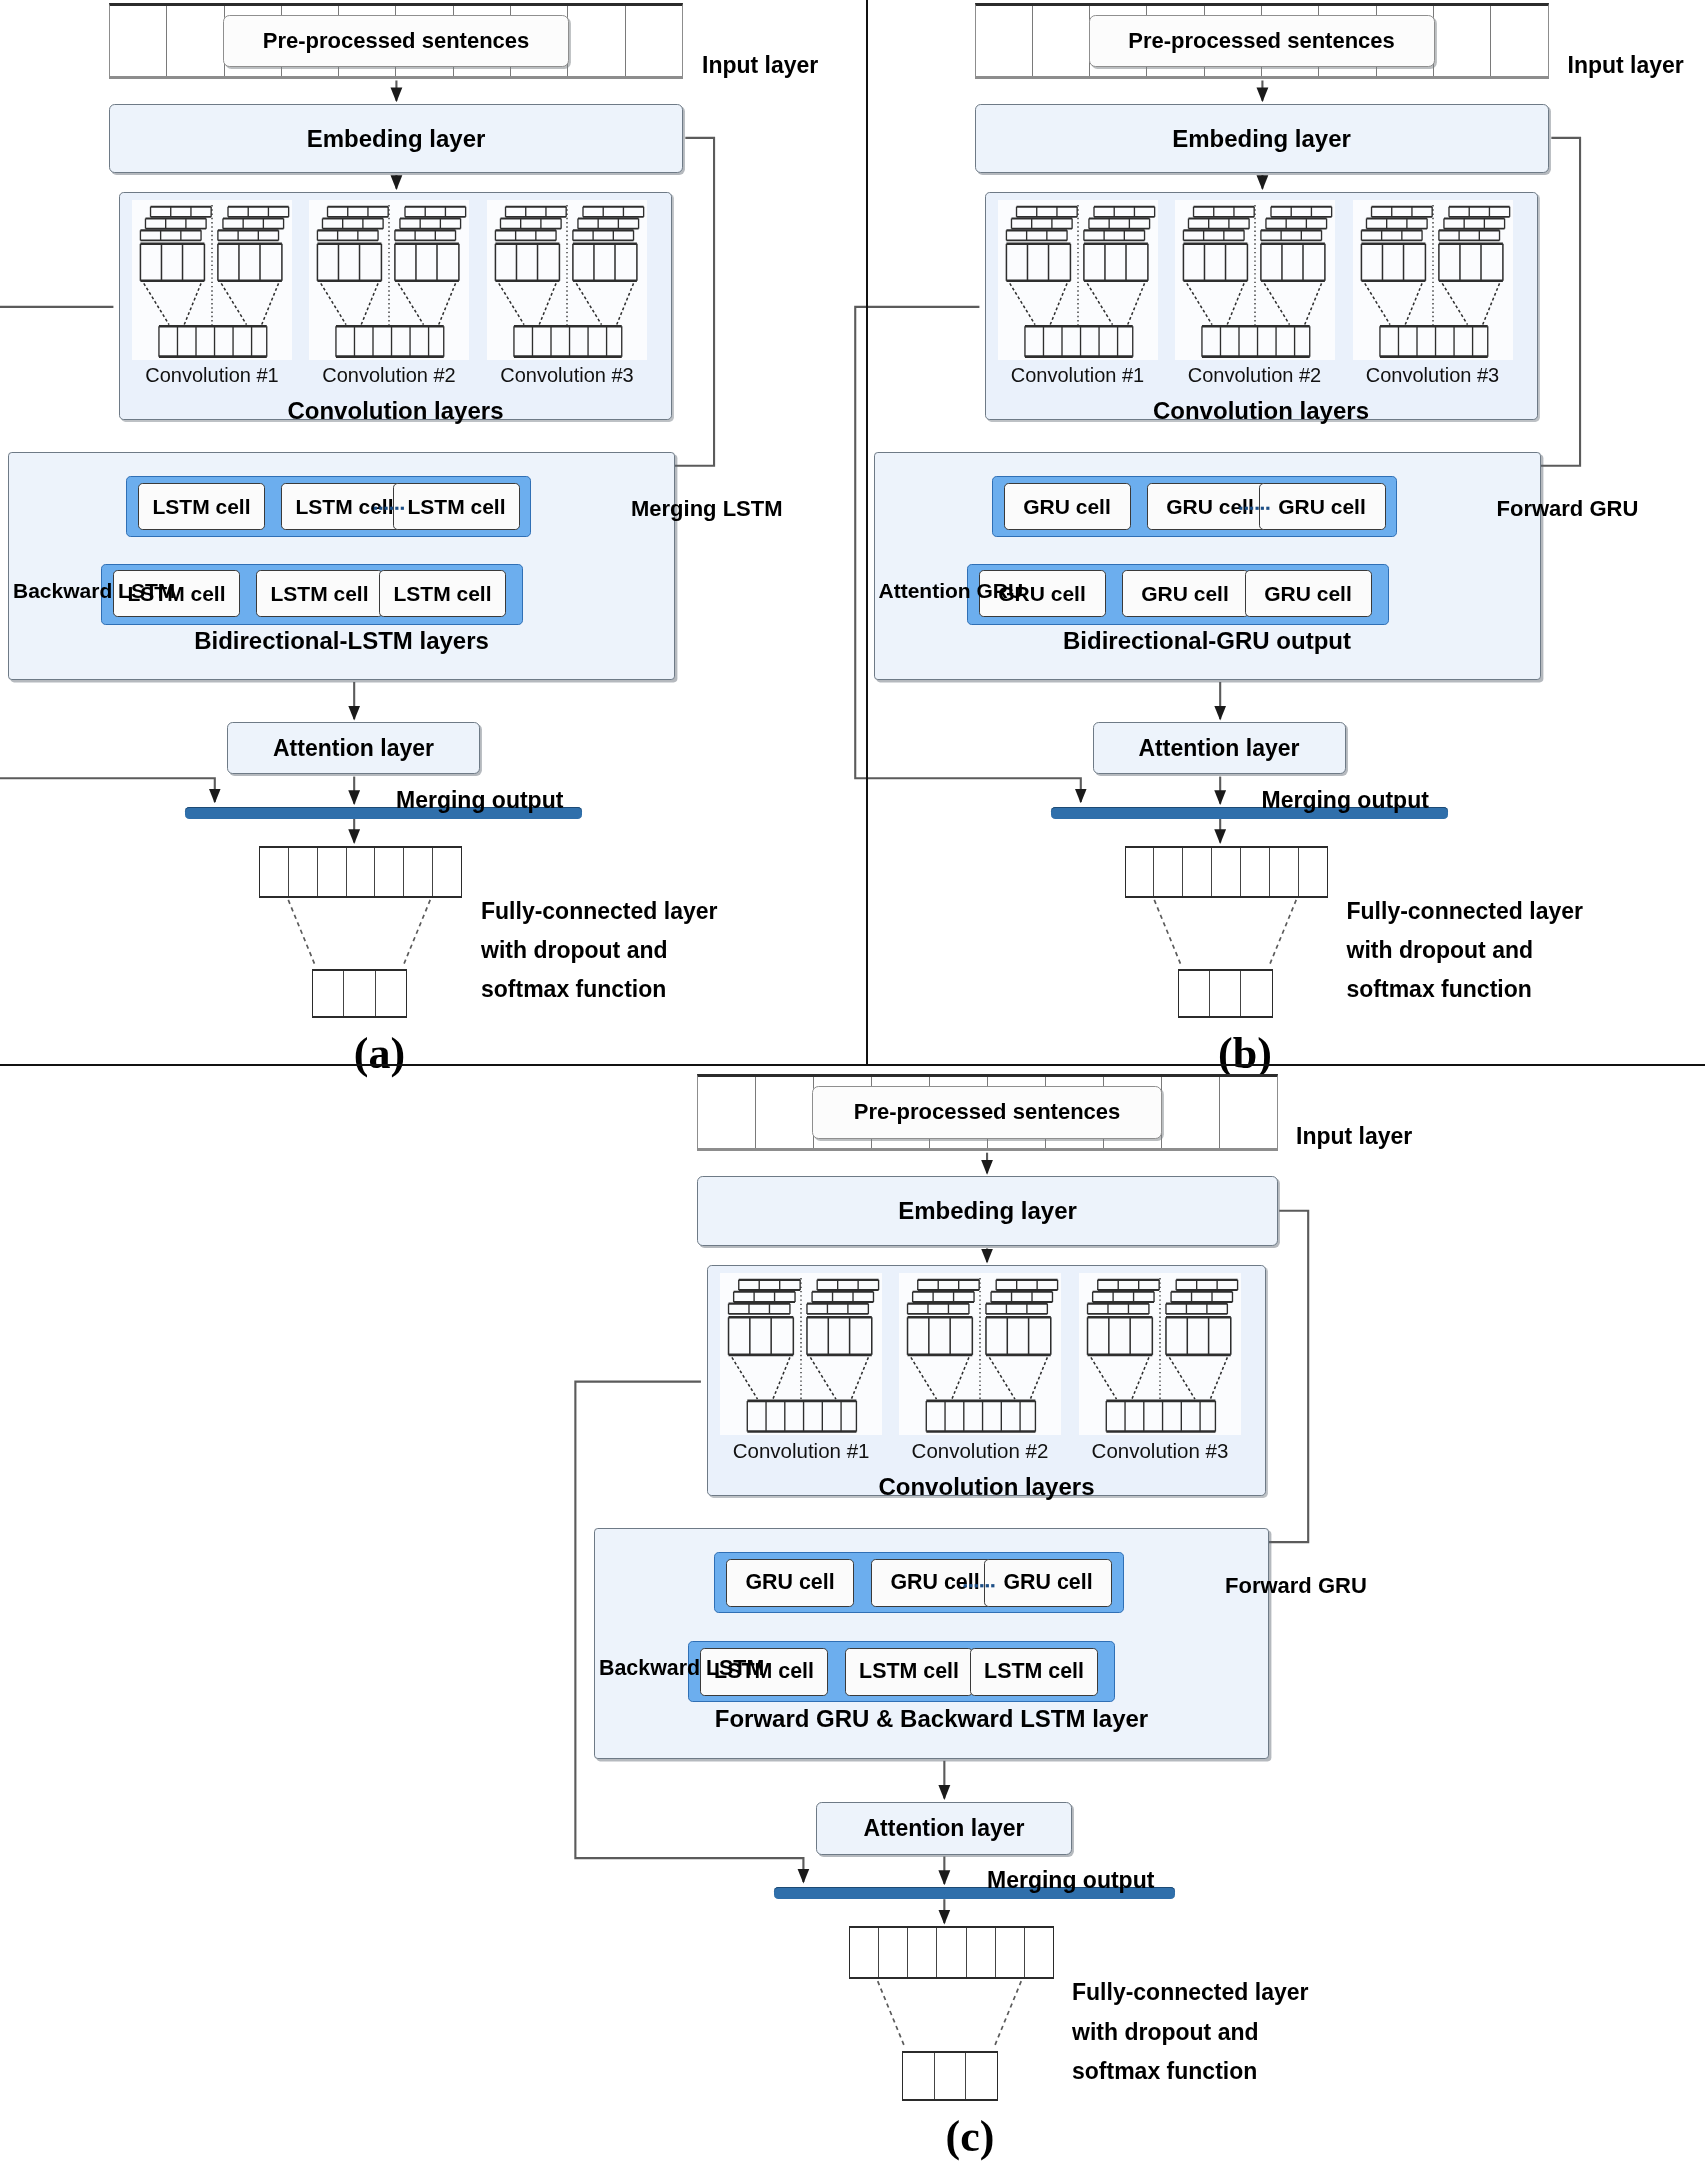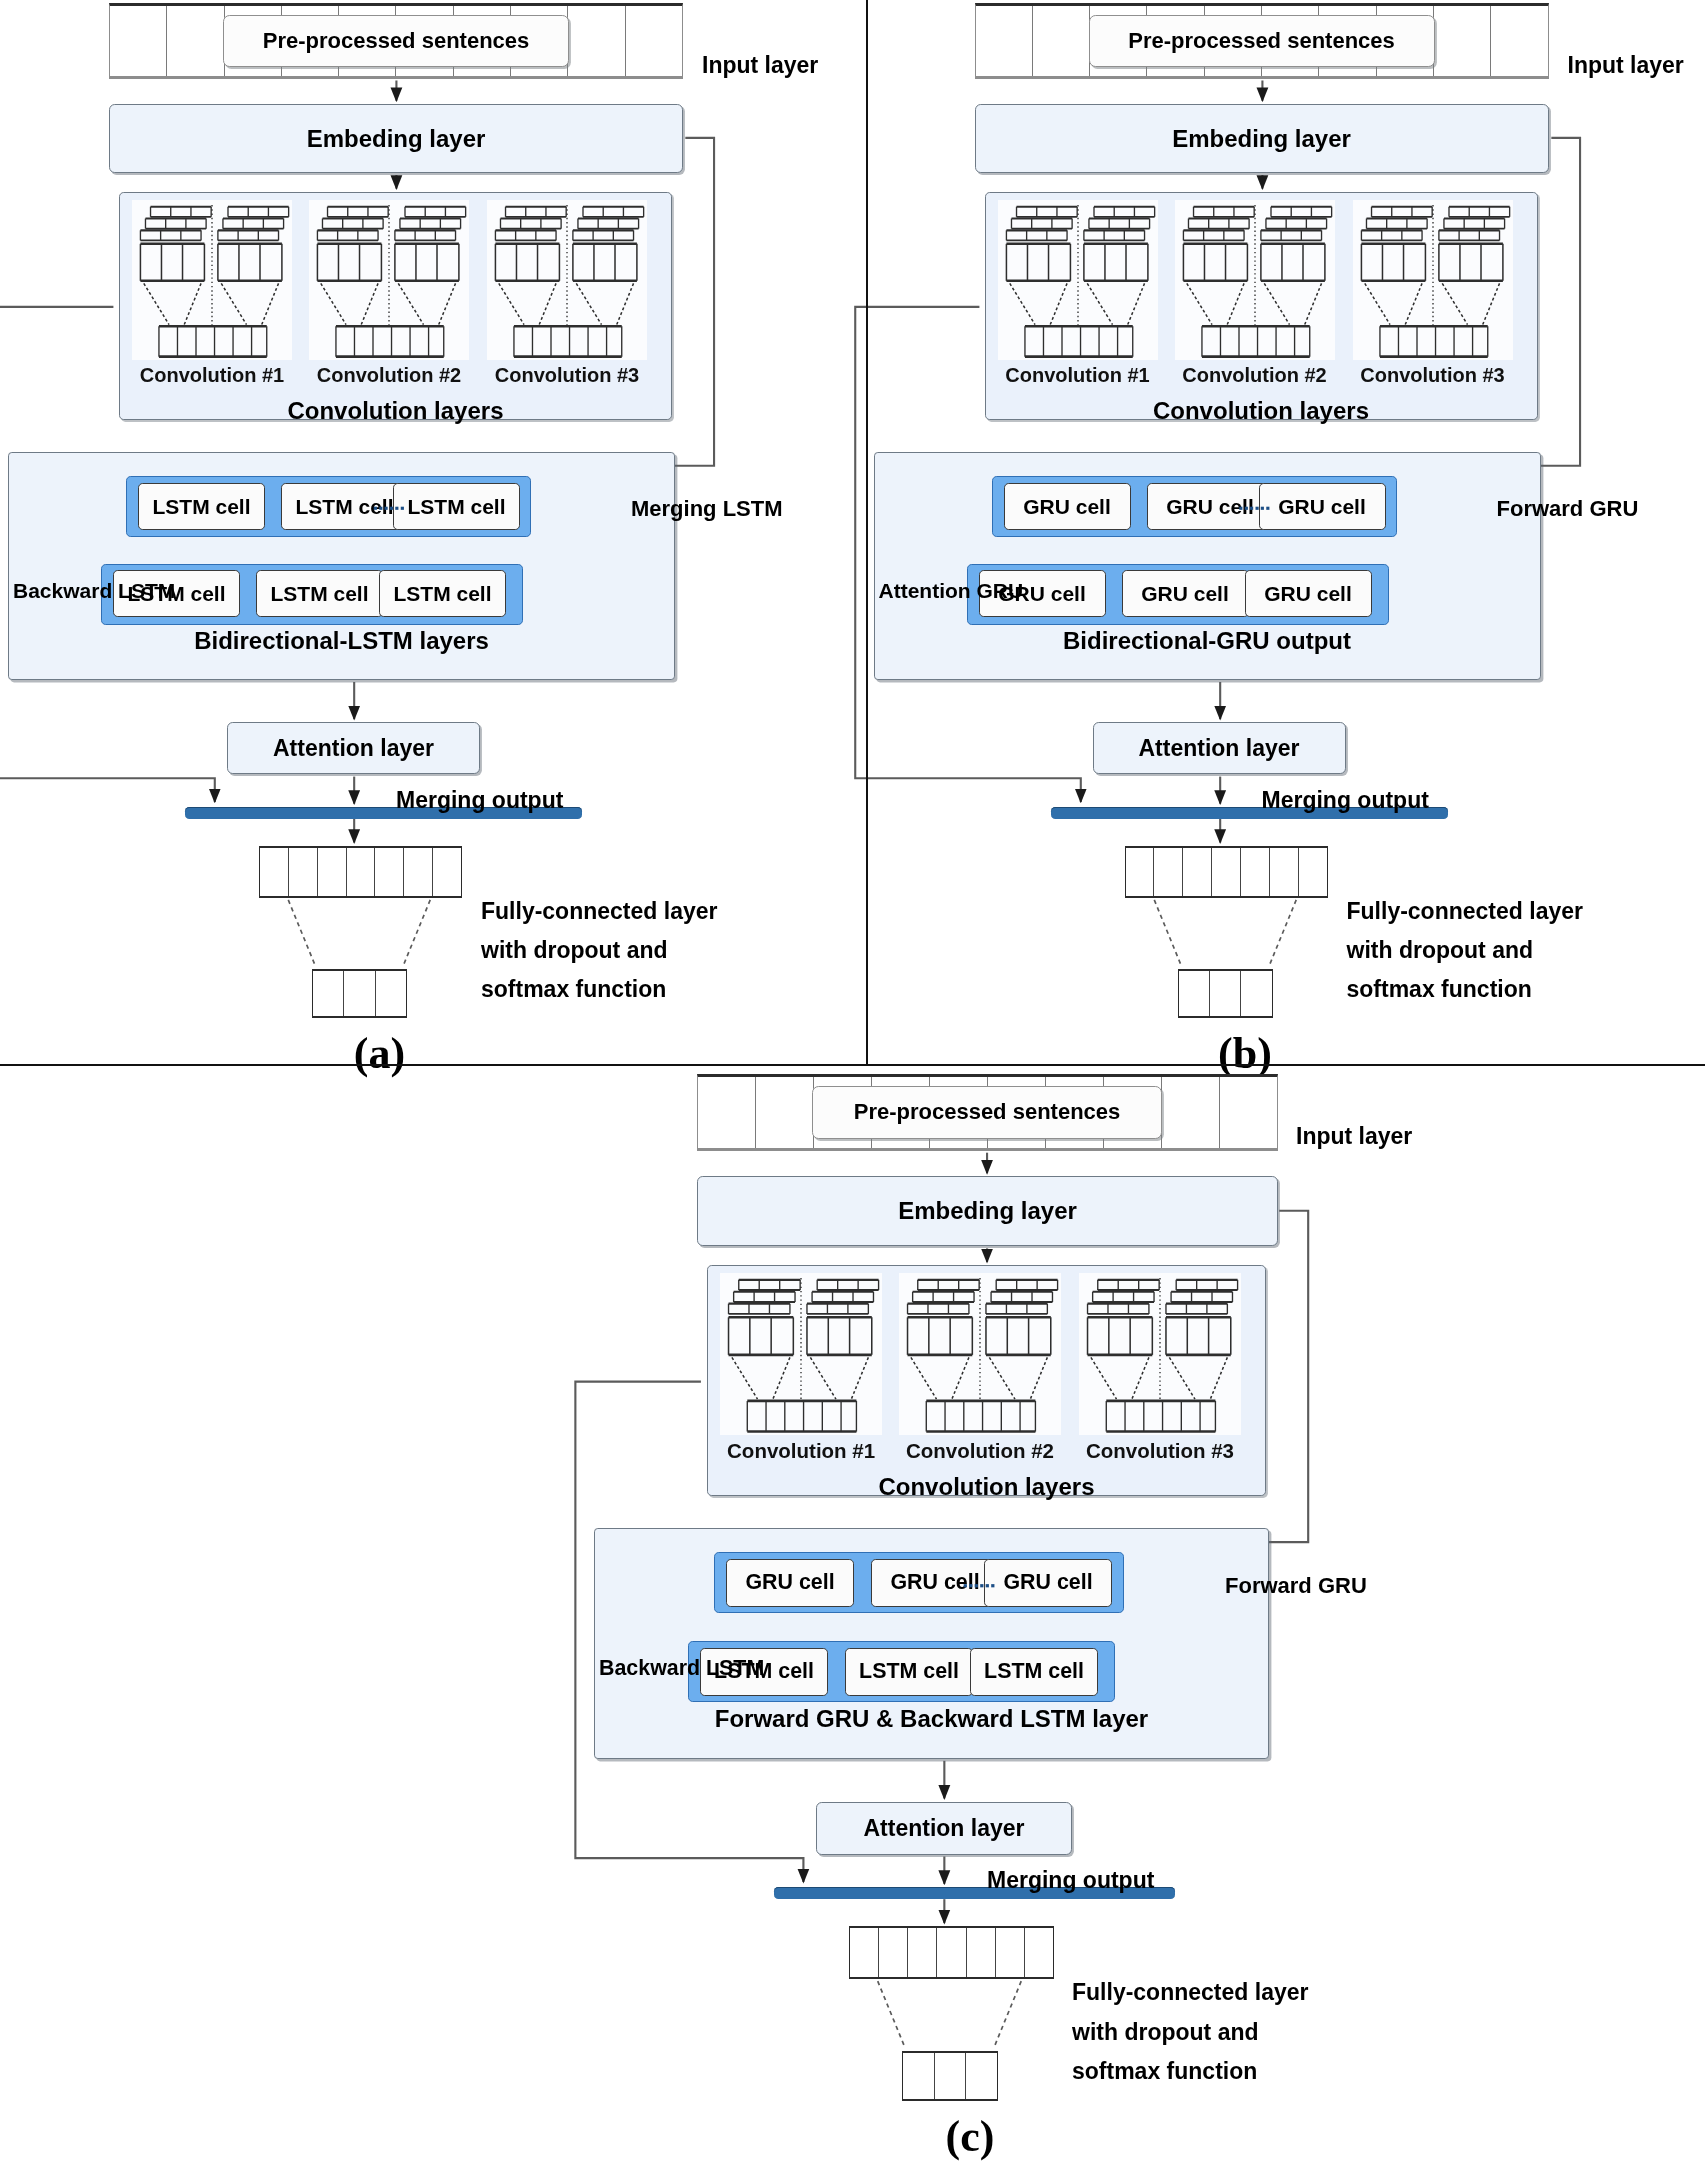--- a/index.html
+++ b/index.html
@@ -50,21 +50,21 @@
   .input-strip .cell { flex:1 1 0; border-right:0.9px solid #7a7a7a; }
   .input-strip .cell:last-child { border-right:none; }
   .input-tag { position:absolute; background:#fcfcfc; border:1.4px solid #8f8f8f; border-radius:6.6px;
                box-shadow:1.9px 1.9px 0 rgba(120,125,130,.5);
                display:flex; align-items:center; justify-content:center; font-weight:bold; }
 
   
   .conv-outer { position:absolute; background:#eaf1fb; border:1.4px solid #6e7a86; border-radius:4.7px;
                 box-shadow:1.9px 1.9px 0 rgba(90,100,110,.4); }
   .conv-sub { position:absolute; background:#fbfcfe; }
-  .conv-label { position:absolute; text-align:center; font-weight:bold; color:#111; }
+  .conv-label { position:absolute; text-align:center; font-weight:normal; color:#111; }
   .conv-title { position:absolute; width:100%; text-align:center; font-weight:bold; color:#000; }
 
   
   .rnn-outer { position:absolute; background:#edf3fb; border:1.4px solid #6e7a86; border-radius:3.8px;
                box-shadow:2.4px 2.4px 0 rgba(90,100,110,.45); }
   .rnn-title { position:absolute; width:100%; text-align:center; font-weight:bold; }
   .band { position:absolute; background:#6caeee; border:1.4px solid #2f6fb5; border-radius:4.7px; }
   .cellbox { position:absolute; background:#fbfbfb; border:1.4px solid #3a3a3a; border-radius:4.7px;
              display:flex; align-items:center; justify-content:center; font-weight:bold; }
   .dirlabel { position:absolute; font-weight:bold; white-space:nowrap; }

